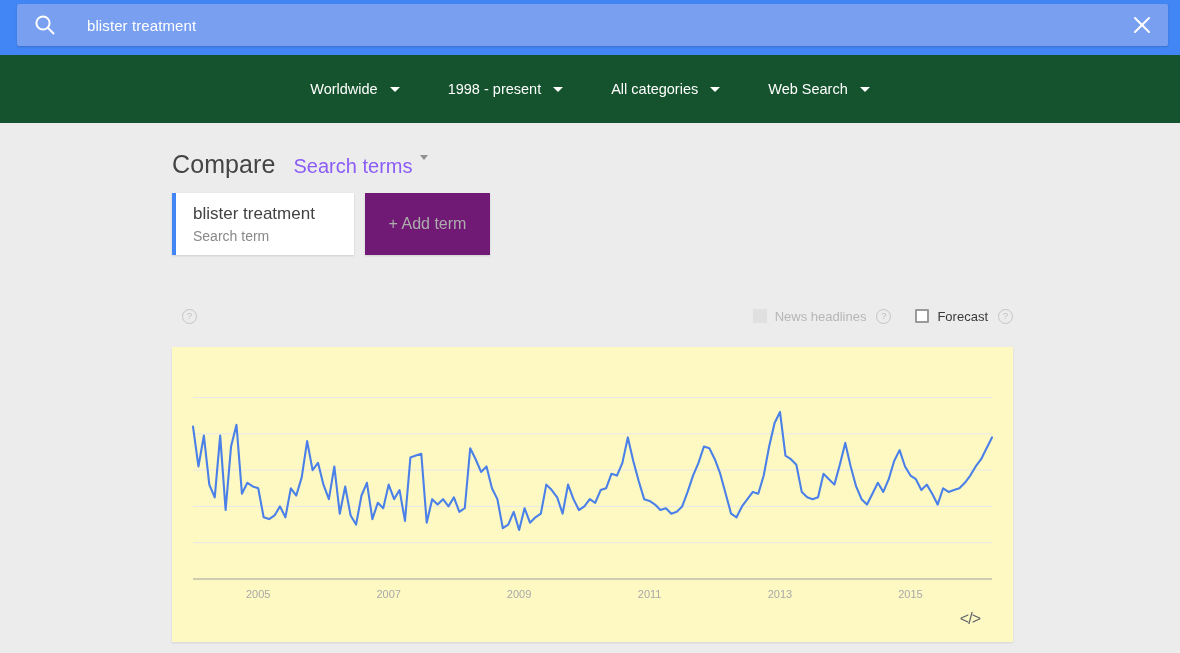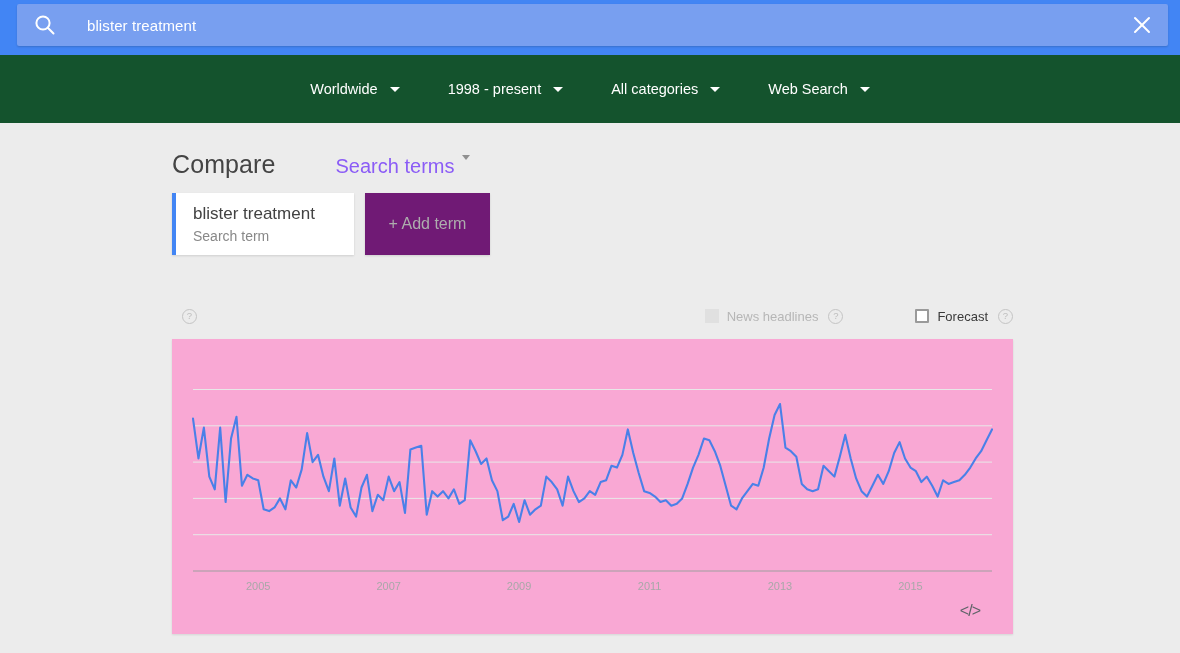--- a/index.html
+++ b/index.html
@@ -60,21 +60,21 @@
     border-left: 5px solid transparent;
     border-right: 5px solid transparent;
     border-top: 5px solid #ffffff;
   }
 
   
   #content { position: absolute; left: 0; top: 123px; width: 1180px; height: 530px; }
 
   #compare-row {
     position: absolute; left: 172px; top: 27px;
-    display: flex; align-items: baseline; gap: 42px;
+    display: flex; align-items: baseline;
   }
   #compare-title {
     font-size: 25px; color: #444; font-weight: 400;
     letter-spacing: .1px;
   }
   #search-terms-select {
     margin-left: 18px; font-size: 20px; color: #8b5cf6;
     display: flex; align-items: flex-start; cursor: pointer;
   }
   #search-terms-select .caret {
@@ -121,35 +121,35 @@
   }
   #iot-title { font-size: 21.5px; color: #444; font-weight: 400; }
   .help-icon {
     display: inline-flex; align-items: center; justify-content: center;
     width: 15px; height: 15px; border-radius: 50%;
     border: 1px solid #c4c4c4; color: #bdbdbd;
     font-size: 9.5px; line-height: 1; margin-left: 10px;
     cursor: pointer; flex: none;
   }
   #iot-toggles {
-    margin-left: auto; display: flex; align-items: center; gap: 48px;
+    margin-left: auto; display: flex; align-items: center;
   }
   .toggle { display: flex; align-items: center; margin-left: 24px; }
   .cbox { width: 14px; height: 14px; flex: none; }
   .cbox.disabled { background: #e0e0e0; border: 1px solid #e0e0e0; }
   .cbox.enabled { background: #ffffff; border: 2px solid #9a9a9a; border-radius: 1px; }
   .toggle .lbl { font-size: 13px; margin-left: 8px; white-space: nowrap; }
   .toggle.disabled .lbl { color: #b6b6b6; }
   .toggle.enabled .lbl { color: #3a3a3a; }
 
   
   #chart-card {
-    position: absolute; left: 172px; top: 216px;
+    position: absolute; left: 172px; top: 224px;
     width: 841px; height: 295px;
-    background: #f9a8d4;
+    background: #fef9c3;
     box-shadow: 0 1px 2px rgba(0,0,0,0.10);
   }
   #chart-svg { position: absolute; left: 0; top: 0; }
   #embed-icon {
     position: absolute; right: 33px; bottom: 14px;
     font-size: 16px; color: #5f6368; cursor: pointer;
     font-family: "Liberation Sans", sans-serif;
     letter-spacing: -1px;
   }
 </style>

